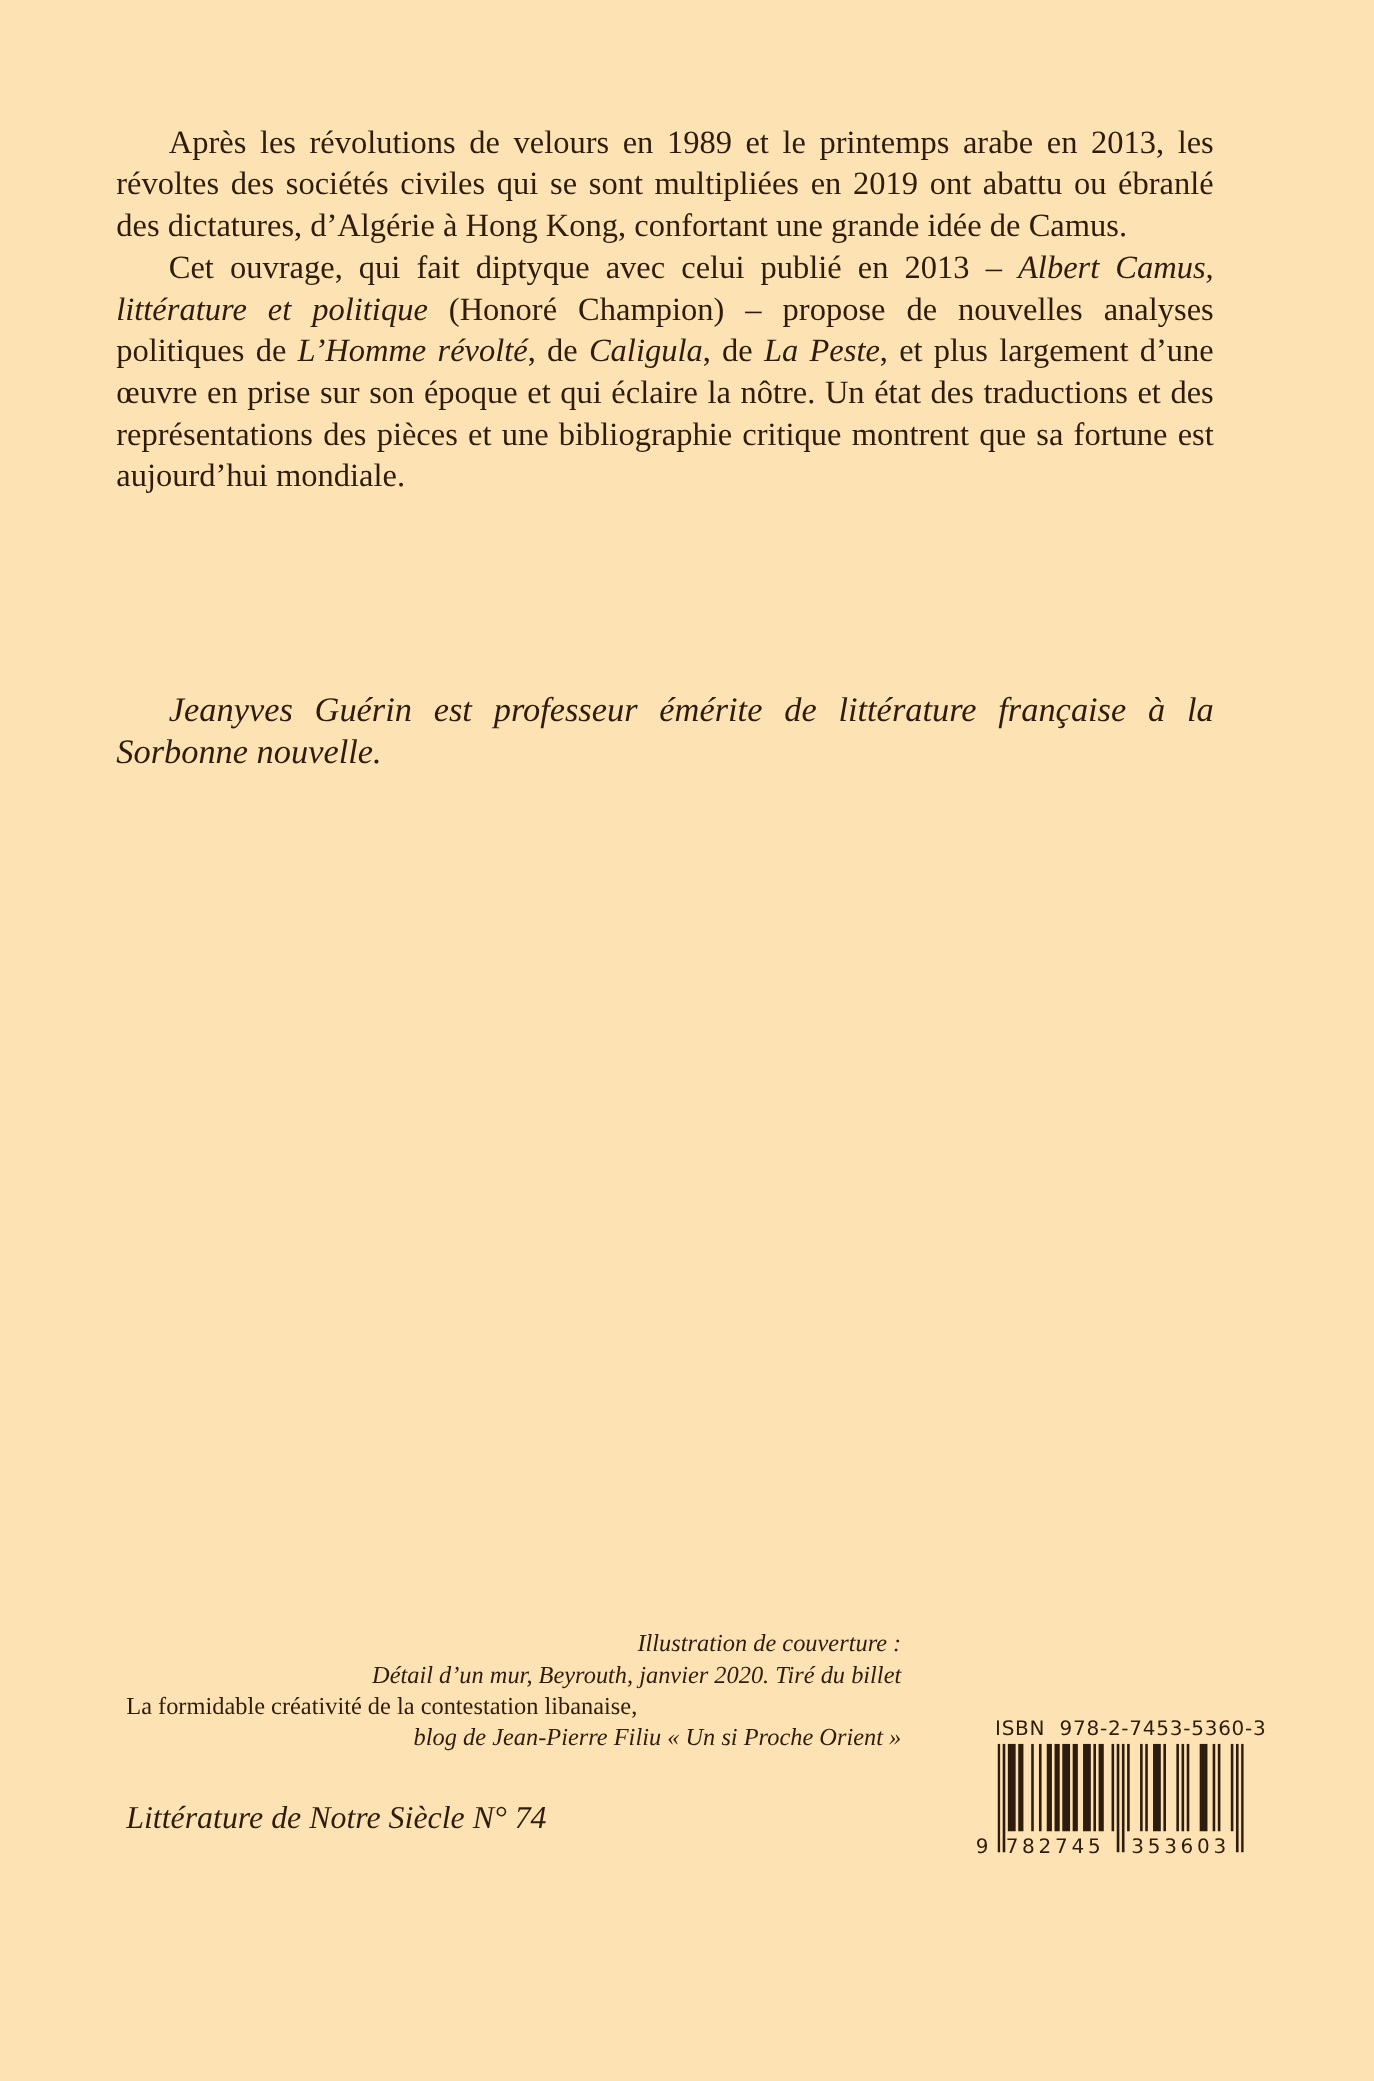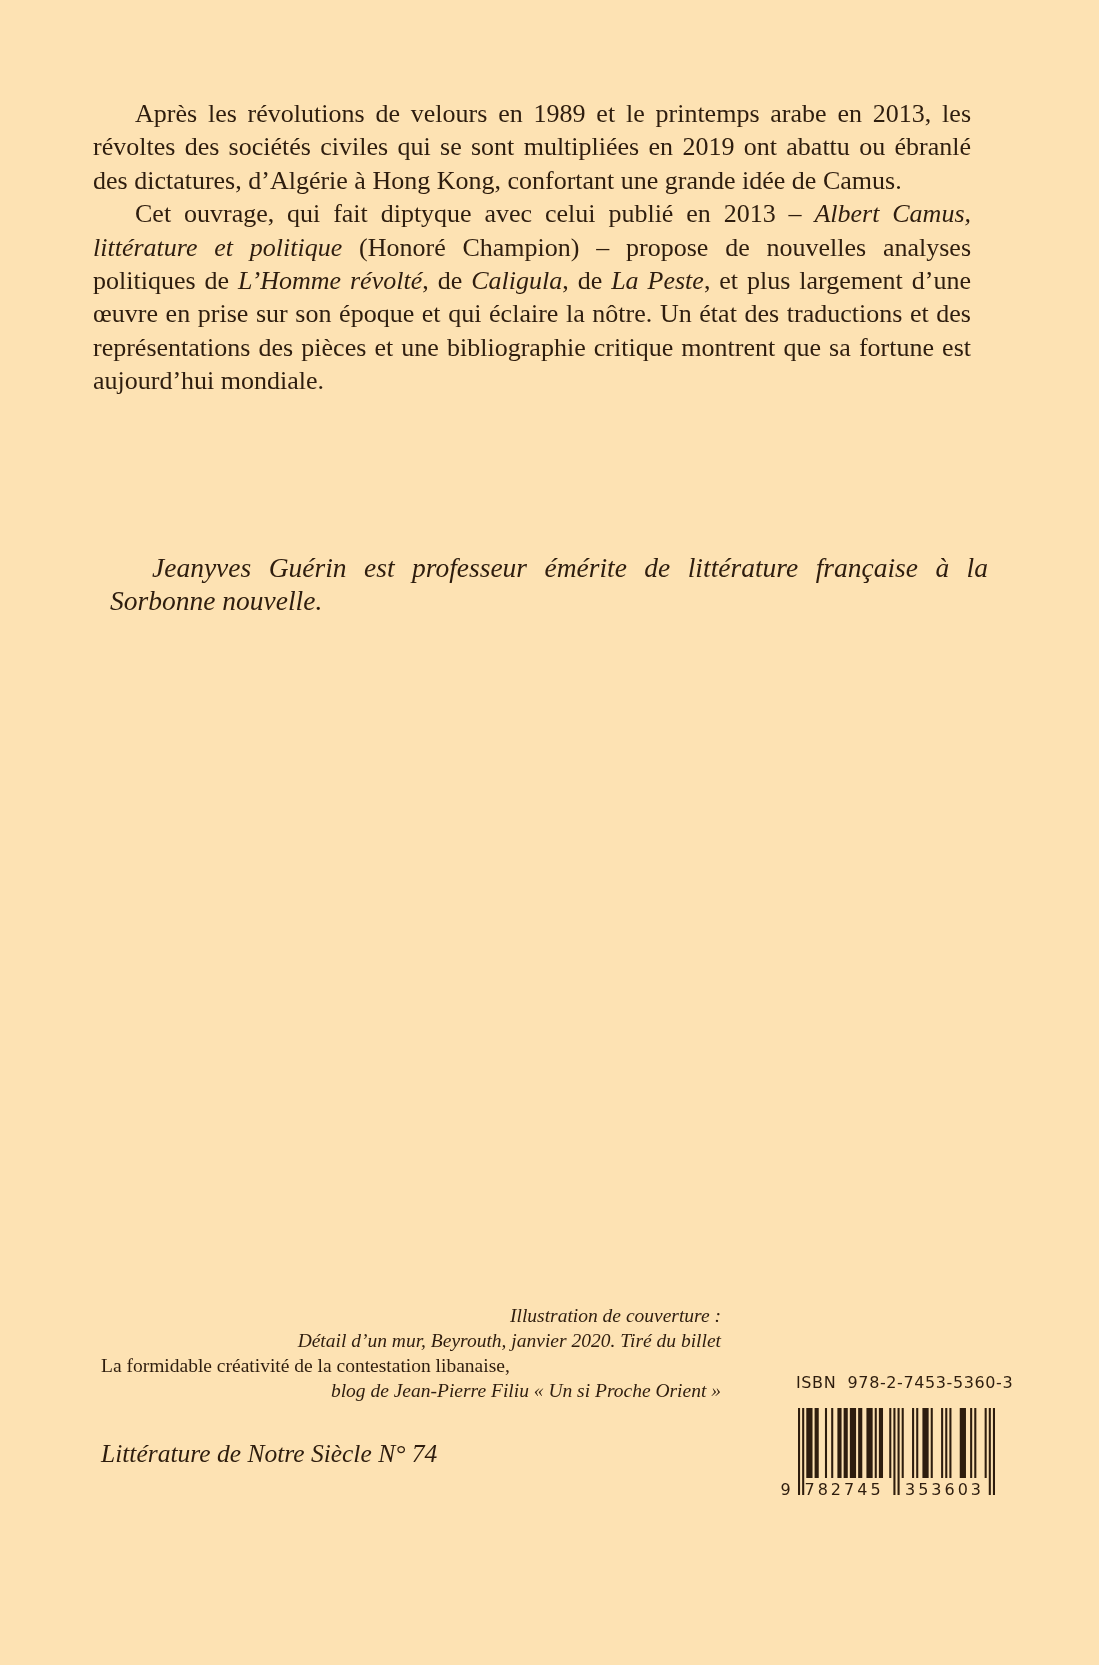--- a/index.html
+++ b/index.html
@@ -16,21 +16,21 @@
   
   .blurb{
     position:absolute;left:93px;top:97px;width:878px;
     font-size:26px;line-height:33.4px;
     text-align:justify;
   }
   .para{margin:0;text-indent:42px;}
   .para i{font-style:italic;}
   
   .bio{
-    position:absolute;left:110px;top:551px;width:878px;
+    position:absolute;left:93px;top:551px;width:878px;
     font-size:27.5px;line-height:33.4px;
     font-style:italic;text-align:justify;font-family:Liberation Serif, serif;
   }
   
   .credits{
     position:absolute;left:101px;top:1303px;width:620px;
     font-size:19.5px;line-height:25px;
   }
   .credit-line{white-space:nowrap;}
   .credit-line.it{font-style:italic;text-align:right;}
@@ -40,21 +40,21 @@
     font-size:25.5px;font-style:italic;
   }
   
   .barcode-block{
     position:absolute;left:796px;top:1373px;width:200px;
   }
   .isbn-label{
     font-family:"DejaVu Sans", sans-serif;
     font-size:16px;letter-spacing:.6px;
     text-align:center;white-space:pre;
-    margin-bottom:16px;
+    margin-bottom:3px;
   }
   .bars-wrap{position:relative;width:197px;height:100px;margin:0 auto;}
   .bars-wrap svg{position:absolute;left:0;top:0;width:197px;height:87px;display:block;}
   .ean-digits{
     position:absolute;top:72px;left:0;right:0;height:22px;
     font-family:"DejaVu Sans", sans-serif;font-size:16px;
   }
   .dg{display:block;}
   .dg.first{position:absolute;left:-17px;top:0;}
   .dg.g1{position:absolute;left:7px;width:85px;top:0;text-align:left;letter-spacing:3px;}

